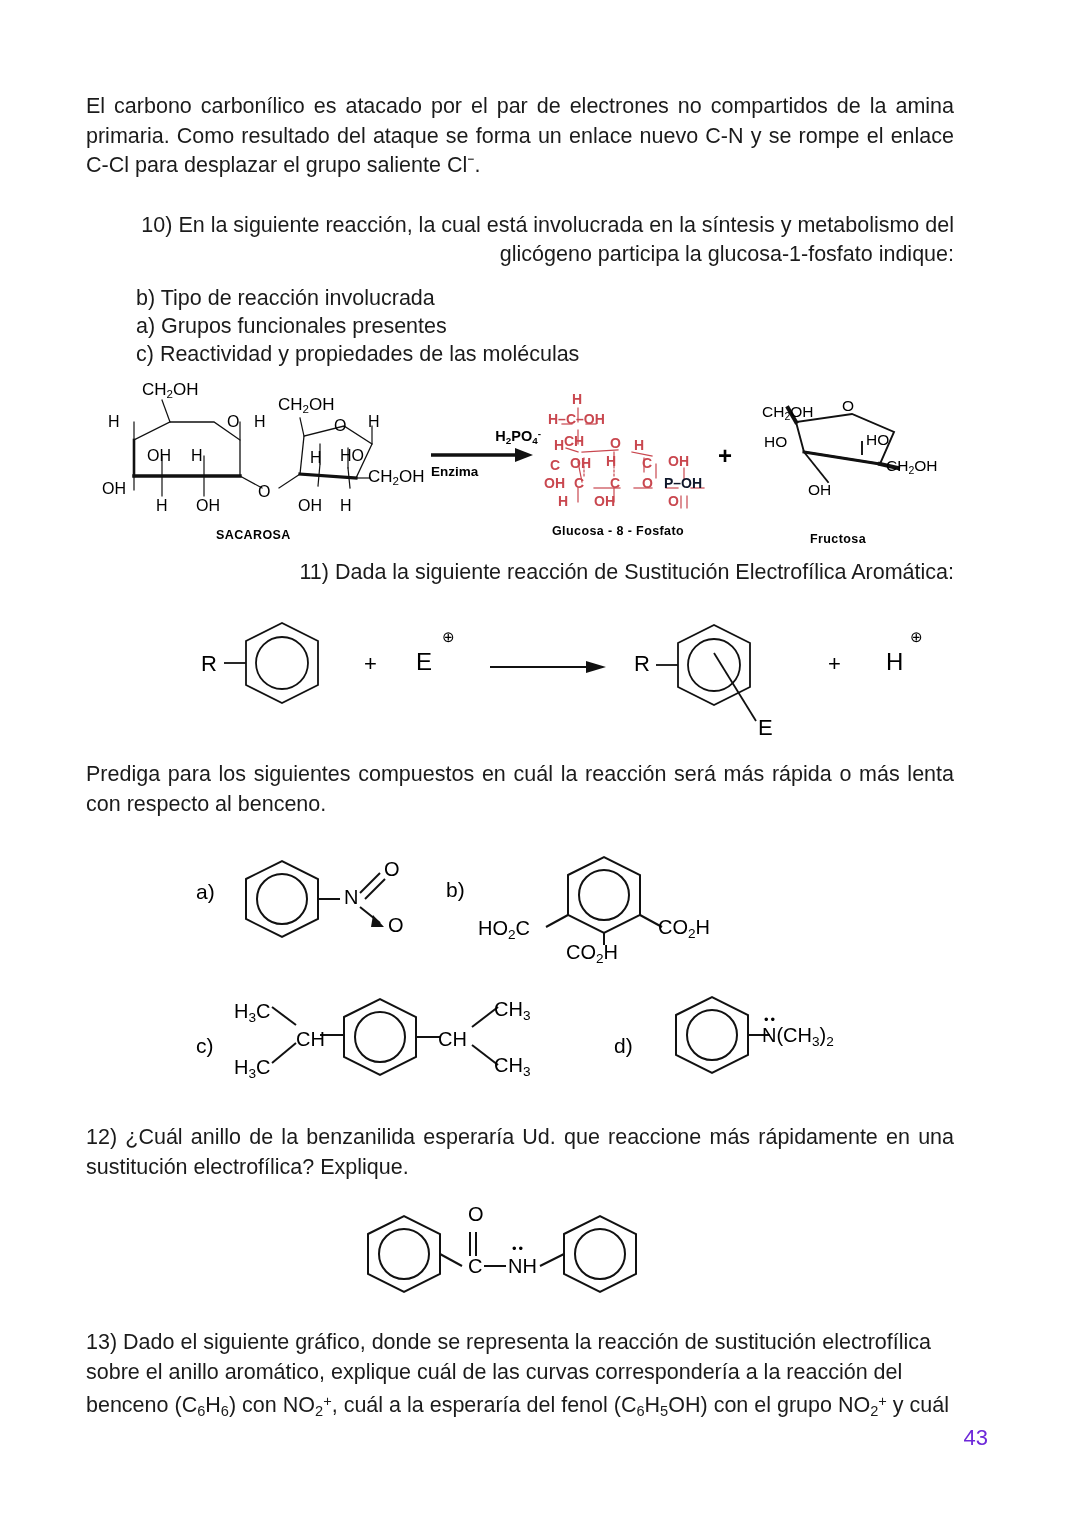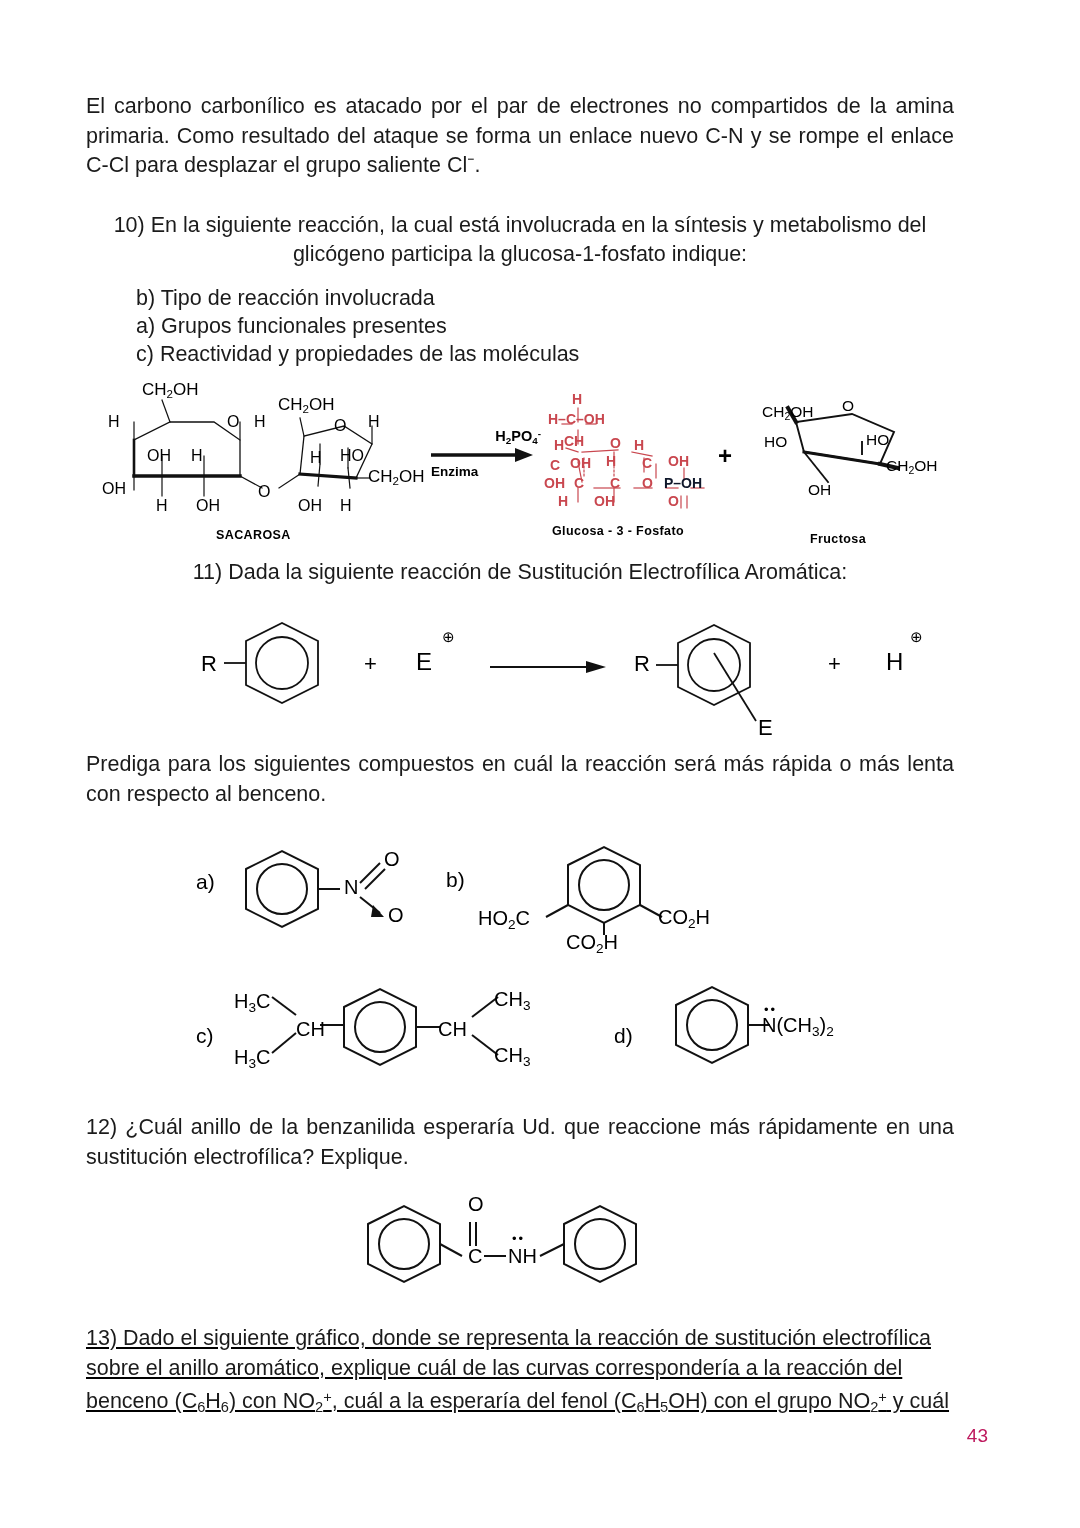--- a/index.html
+++ b/index.html
@@ -25,21 +25,21 @@
     top: 92px;
     width: 868px;
   }
   p.para {
     margin: 0;
     font-size: 21.5px;
     line-height: 29.5px;
     text-align: justify;
     color: #1b1b1b;
   }
-  p.para.nojust { text-align: center; }
+  p.para.nojust { text-align: right; }
   .gap-sm { height: 14px; }
   .gap-md { height: 30px; }
   .sublist {
     margin: 0;
     padding: 0 0 0 50px;
     font-size: 21.5px;
     line-height: 28px;
     list-style: none;
     color: #1b1b1b;
   }
@@ -61,22 +61,22 @@
     letter-spacing: 0.4px;
     white-space: nowrap;
   }
   
   svg { display: block; overflow: visible; }
 
   .pagenum {
     position: absolute;
     right: 92px;
     top: 1425px;
-    font-size: 19px;
-    color: #be185d;
+    font-size: 22px;
+    color: #6d28d9;
   }
 </style>
 </head>
 <body>
 
 <div class="page">
   <div class="content">
 
     <p class="para">El carbono carbonílico es atacado por el par de electrones no compartidos de la amina primaria. Como resultado del ataque se forma un enlace nuevo C-N y se rompe el enlace C-Cl para desplazar el grupo saliente Cl⁻.</p>
 
@@ -195,21 +195,21 @@
       <span class="lbl" style="left:556px; top:80px; font-size:14px; font-weight:bold; color:#c9474f;">C</span>
       <span class="lbl" style="left:582px; top:78px; font-size:14px; font-weight:bold; color:#c9474f;">OH</span>
       <span class="lbl" style="left:458px; top:100px; font-size:14px; font-weight:bold; color:#c9474f;">OH</span>
       <span class="lbl" style="left:488px; top:100px; font-size:14px; font-weight:bold; color:#c9474f;">C</span>
       <span class="lbl" style="left:524px; top:100px; font-size:14px; font-weight:bold; color:#c9474f;">C</span>
       <span class="lbl" style="left:556px; top:100px; font-size:14px; font-weight:bold; color:#c9474f;">O</span>
       <span class="lbl" style="left:578px; top:100px; font-size:14px; font-weight:bold; color:#0f172a;">P–OH</span>
       <span class="lbl" style="left:472px; top:118px; font-size:14px; font-weight:bold; color:#c9474f;">H</span>
       <span class="lbl" style="left:508px; top:118px; font-size:14px; font-weight:bold; color:#c9474f;">OH</span>
       <span class="lbl" style="left:582px; top:118px; font-size:14px; font-weight:bold; color:#c9474f;">O</span>
-      <span class="cap" style="left:466px; top:148px;">Glucosa - 3 - Fosfato</span>
+      <span class="cap" style="left:466px; top:148px;">Glucosa - 8 - Fosfato</span>
 
       <span class="lbl" style="left:632px; top:68px; font-size:24px; font-weight:bold;">+</span>
 
       <svg width="175" height="120" viewBox="0 0 175 120" style="position:absolute; left:672px; top:22px;">
         <g stroke="#111" fill="none" stroke-width="1.9" stroke-linecap="square">
           <path d="M46 54 L38 24 L94 16 L136 34 L122 66 Z"></path>
           <path d="M46 54 L122 66" stroke-width="3"></path>
           <path d="M38 24 L30 10" stroke-width="4"></path>
           <path d="M46 54 L70 84"></path>
           <path d="M122 66 L140 70" stroke-width="4"></path>
@@ -254,21 +254,21 @@
           <path d="M30 60 L8 60"></path>
           <path d="M66 48 L108 116"></path>
         </g>
       </svg>
       <span class="lbl" style="left:672px; top:122px; font-size:22px;">E</span>
       <span class="lbl" style="left:742px; top:58px; font-size:22px;">+</span>
       <span class="lbl" style="left:800px; top:55px; font-size:24px;">H</span>
       <span class="lbl" style="left:824px; top:34px; font-size:15px;">⊕</span>
     </div>
 
-    <p class="para" style="">Prediga para los siguientes compuestos en cuál la reacción será más rápida o más lenta con respecto al benceno.</p>
+    <p class="para" style="margin-top:10px;">Prediga para los siguientes compuestos en cuál la reacción será más rápida o más lenta con respecto al benceno.</p>
 
     <div class="fig" style="height:120px; margin-top:26px;">
 
       <span class="lbl" style="left:110px; top:36px; font-size:21px;">a)</span>
       <svg width="190" height="104" viewBox="0 0 190 104" style="position:absolute; left:148px; top:4px;">
         <g stroke="#111" fill="none" stroke-width="2">
           <path d="M12 30 L48 12 L84 30 L84 70 L48 88 L12 70 Z"></path>
           <circle cx="48" cy="50" r="25"></circle>
           <path d="M84 50 L106 50"></path>
 
@@ -353,21 +353,21 @@
           <path d="M206 32 L242 14 L278 32 L278 72 L242 90 L206 72 Z"></path>
           <circle cx="242" cy="52" r="25"></circle>
         </g>
       </svg>
       <span class="lbl" style="left:382px; top:8px; font-size:20px;">O</span>
       <span class="lbl" style="left:382px; top:60px; font-size:20px;">C</span>
       <span class="lbl" style="left:426px; top:46px; font-size:13px; letter-spacing:2px;">••</span>
       <span class="lbl" style="left:422px; top:60px; font-size:20px;">NH</span>
     </div>
 
-    <div style="margin-top:18px;text-decoration:underline;">
+    <div style="margin-top:12px;">
       <p class="para" style="margin:0;">13) Dado el siguiente gráfico, donde se representa la reacción de sustitución electrofílica</p>
       <p class="para" style="margin:0;">sobre el anillo aromático, explique cuál de las curvas correspondería a la reacción del</p>
       <p class="para" style="margin:0;"><span>benceno (C</span><sub>6</sub><span>H</span><sub>6</sub><span>) con NO</span><sub>2</sub><sup>+</sup><span>, cuál a la esperaría del fenol (C</span><sub>6</sub><span>H</span><sub>5</sub><span>OH) con el grupo NO</span><sub>2</sub><sup>+</sup><span> y cuál</span></p>
     </div>
 
   </div>
 
   <div class="pagenum">43</div>
 </div>
 

